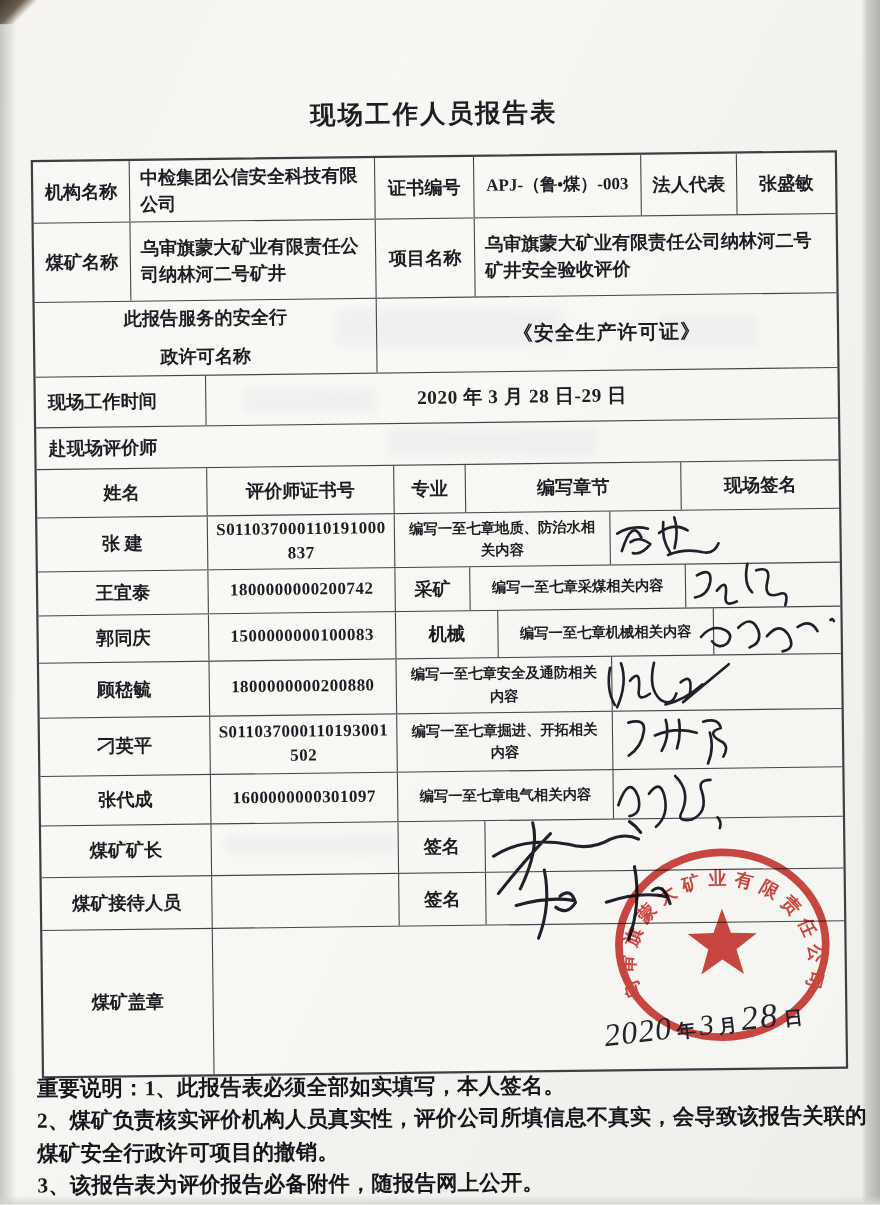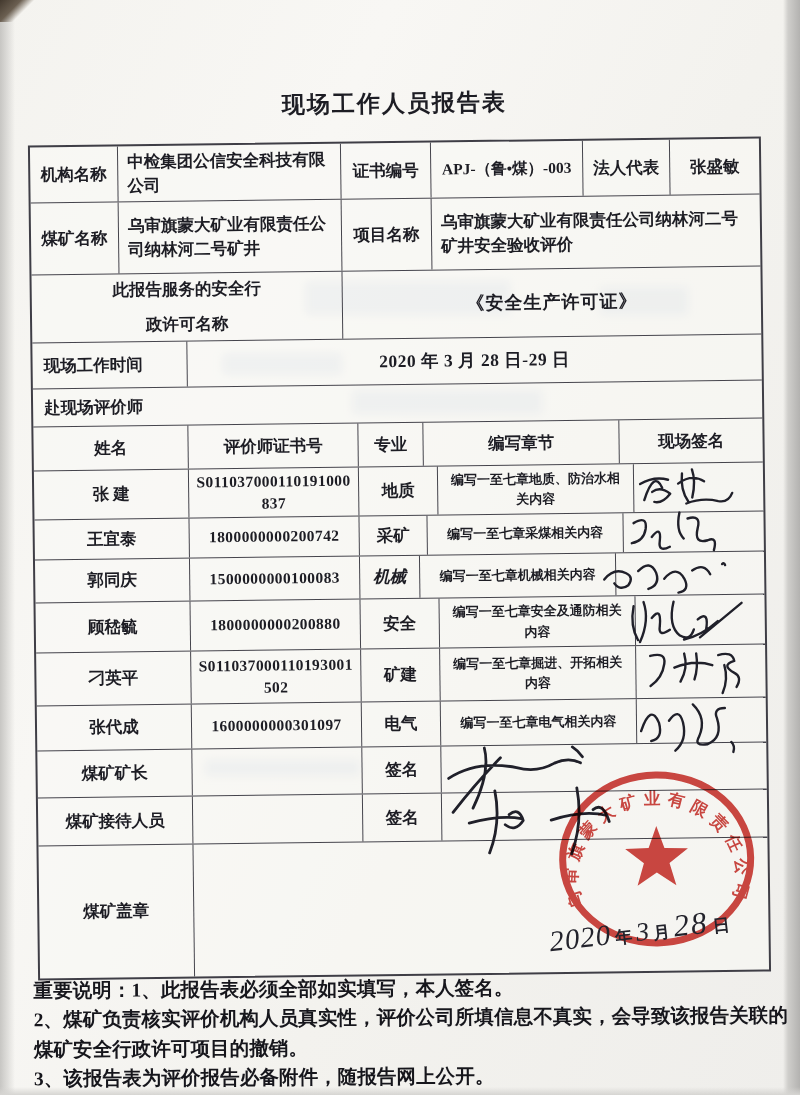--- a/index.html
+++ b/index.html
@@ -117,21 +117,20 @@
         <div class="cell" style="width:155px;">姓名</div>
         <div class="cell" style="width:170px;">评价师证书号</div>
         <div class="cell" style="width:65px;">专业</div>
         <div class="cell" style="width:196px;">编写章节</div>
         <div class="cell" style="flex:1;">现场签名</div>
       </div>
 
       <div class="row" style="height:49px;">
         <div class="cell" style="width:155px;">张  建</div>
         <div class="cell cert" style="width:170px;">S011037000110191000837</div>
-        <div class="cell" style="width:79px;">地质</div>
         <div class="cell chap" style="width:196px;">编写一至七章地质、防治水相关内容</div>
         <div class="cell" style="flex:1;">
           <svg class="sig-svg" style="left:-4px;top:-2px;" width="135" height="52" viewBox="0 0 135 52">
             <path d="M14 38 Q24 8 32 26 M10 22 Q24 14 38 18 M22 30 Q30 24 40 32 Q32 42 24 40 M52 12 Q50 28 58 40 M48 22 Q62 12 74 20 M62 8 Q66 20 62 36 M56 42 Q72 36 88 40 Q98 42 102 32"></path>
           </svg>
         </div>
       </div>
 
       <div class="row" style="height:40px;">
         <div class="cell" style="width:155px;">王宜泰</div>
@@ -141,57 +140,54 @@
         <div class="cell" style="flex:1;">
           <svg class="sig-svg" style="left:-2px;top:-8px;" width="130" height="54" viewBox="0 0 130 54">
             <path d="M12 18 Q26 10 24 24 Q22 36 10 38 M30 32 Q40 20 38 36 Q36 48 48 42 M58 8 Q54 26 62 34 M66 14 Q80 10 76 24 Q72 40 86 36 Q96 32 92 46"></path>
           </svg>
         </div>
       </div>
 
       <div class="row" style="height:43px;">
         <div class="cell" style="width:155px;">郭同庆</div>
         <div class="cell cert" style="width:170px;">1500000000100083</div>
-        <div class="cell" style="width:60px;font-style:italic;">机械</div>
+        <div class="cell" style="width:93px;">机械</div>
         <div class="cell chap" style="width:196px;">编写一至七章机械相关内容</div>
         <div class="cell" style="flex:1;">
           <svg class="sig-svg" style="left:-18px;top:-4px;" width="150" height="50" viewBox="0 0 150 50">
             <path d="M6 30 Q16 18 28 24 Q36 28 30 36 Q22 42 16 34 M40 22 Q52 10 58 24 Q62 36 50 40 M66 30 Q78 16 86 30 Q92 42 80 44 M94 22 Q106 14 112 26 M124 16 Q126 14 127 17"></path>
           </svg>
         </div>
       </div>
 
       <div class="row" style="height:50px;">
         <div class="cell" style="width:155px;">顾嵇毓</div>
         <div class="cell cert" style="width:170px;">1800000000200880</div>
-        <div class="cell" style="width:79px;">安全</div>
         <div class="cell chap" style="width:196px;">编写一至七章安全及通防相关内容</div>
         <div class="cell" style="flex:1;">
           <svg class="sig-svg" style="left:-12px;top:-6px;" width="150" height="62" viewBox="0 0 150 62">
             <path d="M10 16 Q6 36 14 50 M20 12 Q26 30 16 52 M28 28 Q38 16 36 36 Q34 48 46 40 M50 12 Q44 36 56 46 Q66 52 70 40 M74 30 Q86 20 82 42 M60 50 Q78 46 94 32 M76 48 L118 14"></path>
           </svg>
         </div>
       </div>
 
       <div class="row" style="height:53px;">
         <div class="cell" style="width:155px;">刁英平</div>
         <div class="cell cert" style="width:170px;">S011037000110193001502</div>
-        <div class="cell" style="width:79px;">矿建</div>
         <div class="cell chap" style="width:196px;">编写一至七章掘进、开拓相关内容</div>
         <div class="cell" style="flex:1;">
           <svg class="sig-svg" style="left:0px;top:-2px;" width="130" height="58" viewBox="0 0 130 58">
             <path d="M14 12 Q30 8 28 20 Q26 34 14 42 M38 24 Q58 16 76 22 M48 10 Q52 24 44 38 M60 10 Q62 24 58 36 M82 12 Q96 8 98 18 Q84 22 98 30 Q106 34 100 44 M88 22 Q92 36 86 50"></path>
           </svg>
         </div>
       </div>
 
       <div class="row" style="height:45px;">
         <div class="cell" style="width:155px;">张代成</div>
         <div class="cell cert" style="width:170px;">1600000000301097</div>
-        <div class="cell" style="width:79px;">电气</div>
         <div class="cell chap" style="width:196px;">编写一至七章电气相关内容</div>
         <div class="cell" style="flex:1;">
           <svg class="sig-svg" style="left:-10px;top:-4px;" width="140" height="66" viewBox="0 0 140 66">
             <path d="M14 36 Q24 8 32 28 Q36 44 24 46 M42 26 Q52 12 56 28 Q60 46 48 56 M66 10 Q80 24 72 42 Q66 52 80 50 Q96 44 90 24 Q86 14 98 14 M104 48 Q108 52 106 58"></path>
           </svg>
         </div>
       </div>
 
       <div class="row" style="height:47px;">
         <div class="cell" style="width:155px;">煤矿矿长</div>

